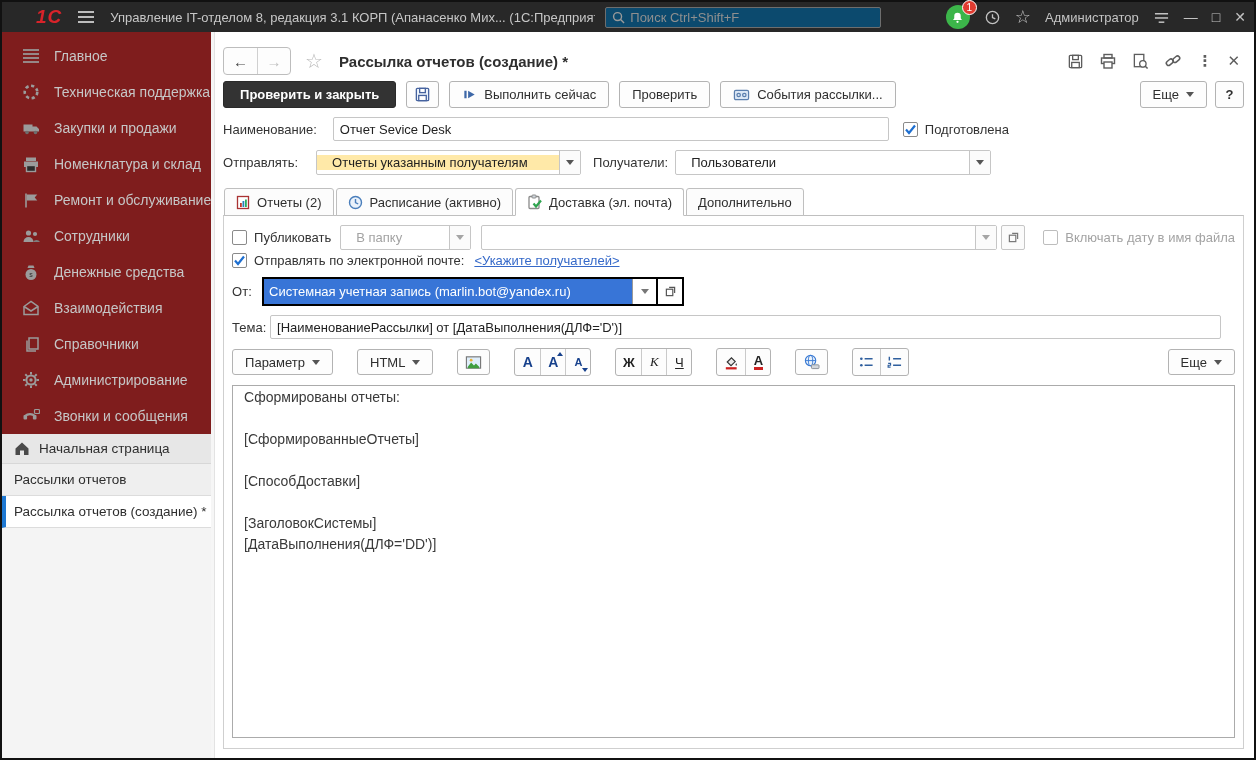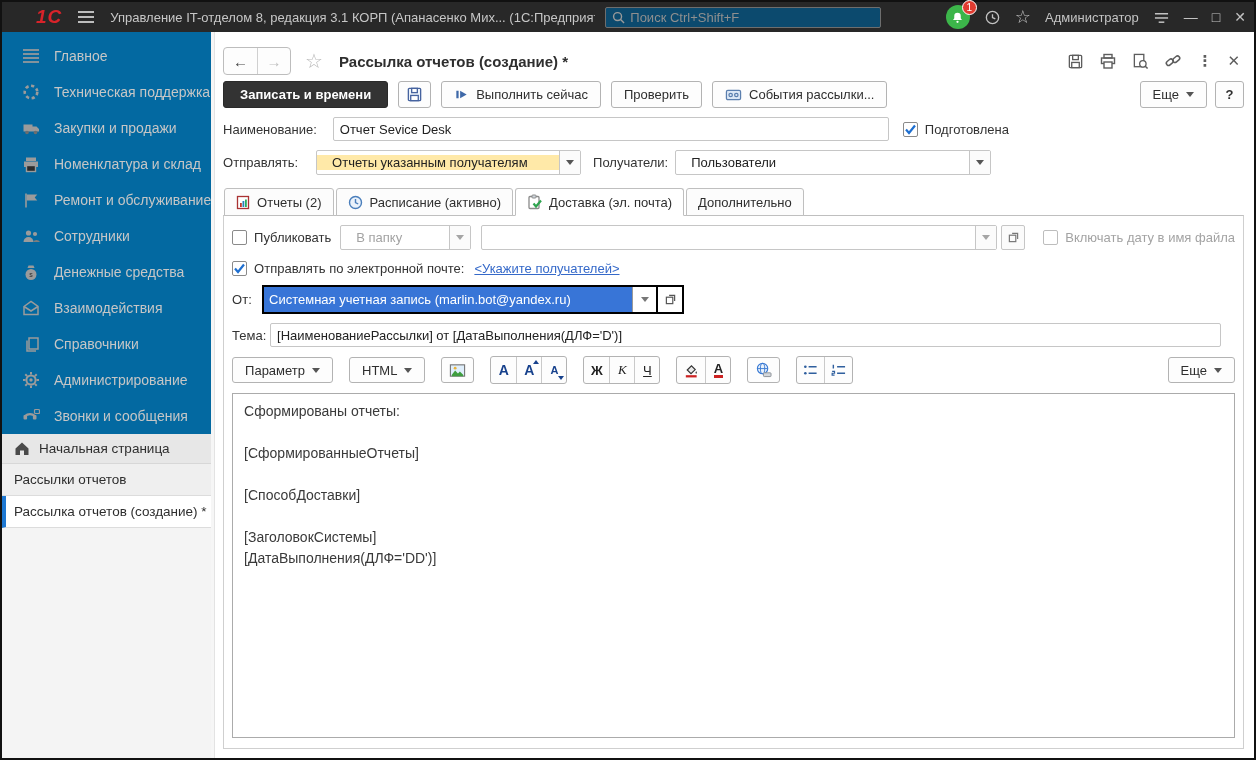--- a/index.html
+++ b/index.html
@@ -16,21 +16,21 @@
   .tb-search input{flex:1;background:transparent;border:none;outline:none;color:#a8a8a8;font-size:13px;font-family:inherit}
   .tb-search input::placeholder{color:#8f8f8f}
   .tb-right{margin-left:auto;display:flex;align-items:center;gap:14px}
   .bell{position:relative;width:24px;height:24px;border-radius:50%;background:#3cb54a;display:flex;align-items:center;justify-content:center}
   .badge{position:absolute;top:-5px;right:-7px;background:#e03c31;color:#fff;border:1px solid #fff;border-radius:50%;width:15px;height:15px;font-size:10px;display:flex;align-items:center;justify-content:center}
   .tb-glyph{color:#c2c2c2;font-size:14px;cursor:pointer}
   .tb-user{color:#c4c4c4}
 
   
   .body{display:flex;height:726px}
-  .sidebar{width:268px;background:#0369a1;display:flex;flex-direction:column}
+  .sidebar{width:268px;background:#7f1d1d;display:flex;flex-direction:column}
   .gutter{width:14px;background:#f6f6f6;border-right:1px solid #e3e3e3}
   .main{flex:1;background:#fff;display:flex;flex-direction:column;padding:0 10px 0 8px;position:relative}
 
   
   .side-item{height:36px;display:flex;align-items:center;gap:13px;padding-left:19px;color:#c6c6c6;font-size:14px;cursor:pointer;white-space:nowrap}
   .side-item:first-child{margin-top:6px}
   .side-item .ic{width:20px;display:inline-flex;justify-content:center}
   .side-foot{margin-top:auto;background:#f4f4f4;display:flex;flex-direction:column;flex:1}
   .foot-home{height:30px;background:#e7e7e7;border-bottom:1px solid #d7d7d7;display:flex;align-items:center;gap:9px;padding-left:12px;font-size:13.5px;color:#2e2e2e;cursor:pointer}
   .foot-item{height:32px;background:#efefef;border-bottom:1px solid #dcdcdc;display:flex;align-items:center;padding-left:12px;font-size:13.5px;color:#2e2e2e;cursor:pointer}
@@ -75,35 +75,35 @@
   .panel{border:1px solid #cfcfcf;border-top:1px solid #bfbfbf;flex:1;margin-bottom:9px;padding:9px 8px 10px;display:flex;flex-direction:column;background:#fff}
   .muted{color:#a3a3a3}
   .openbtn{width:24px;height:25px;border:1px solid #c6c6c6;border-radius:2px;background:#fbfbfb;display:inline-flex;align-items:center;justify-content:center;cursor:pointer}
   .linktext{color:#3569c9;text-decoration:underline;cursor:pointer;white-space:nowrap}
   .fromwrap{display:flex;align-items:stretch;border:2px solid #000;height:29px;width:422px}
   .fromwrap .sel{flex:1;background:#3875d7;color:#fff;font-size:13px;display:flex;align-items:center;padding:0 5px;white-space:nowrap;overflow:hidden}
   .fromwrap .dd{width:24px;border-left:1px solid #9a9a9a;background:#fff;display:flex;align-items:center;justify-content:center;cursor:pointer}
   .fromwrap .op{width:26px;border-left:2px solid #000;background:#fff;display:flex;align-items:center;justify-content:center;cursor:pointer}
 
   
-  .etoolbar{display:flex;align-items:center;gap:16px;margin-top:9px}
+  .etoolbar{display:flex;align-items:center;gap:24px;margin-top:9px}
   .tgroup{display:flex;border:1px solid #b3b3b3;border-radius:3px;overflow:hidden;background:#fdfdfd}
   .tgbtn{min-width:25px;height:26px;display:flex;align-items:center;justify-content:center;padding:0 6px;cursor:pointer;position:relative;font-size:13px}
   .tgbtn + .tgbtn{border-left:1px solid #cacaca}
   .fA{font-weight:bold;color:#17418c;font-size:14px}
   .fA.small{font-size:11px}
   .tri-u{position:absolute;top:3px;right:2px;width:0;height:0;border-left:3px solid transparent;border-right:3px solid transparent;border-bottom:4px solid #17418c}
   .tri-d{position:absolute;bottom:3px;right:2px;width:0;height:0;border-left:3px solid transparent;border-right:3px solid transparent;border-top:4px solid #17418c}
   .bold-b{font-weight:bold;color:#222}
   .italic-b{font-style:italic;color:#222;font-family:"Liberation Serif","DejaVu Serif",serif}
   .under-b{text-decoration:underline;color:#222}
   .colorA{font-weight:bold;color:#222;border-bottom:3px solid #cc2222;line-height:13px}
 
   
-  .editor{flex:1;border:1px solid #ababab;margin-top:9px;padding:7px 11px;font-size:14px;line-height:21px;color:#3a3a3a;background:#fff;overflow:hidden}
+  .editor{flex:1;border:1px solid #ababab;margin-top:9px;padding:1px 11px;font-size:14px;line-height:21px;color:#3a3a3a;background:#fff;overflow:hidden}
   .ed-line{min-height:21px;white-space:pre-wrap}
 
   svg{display:block}
 </style>
 </head>
 <body>
 
 <div class="window">
 
   <div class="titlebar">
@@ -334,21 +334,21 @@
                   <rect x="8.5" y="5" width="7.5" height="4.5" rx="2.2" transform="rotate(-40 12.2 7.2)"></rect>
                 </g>
               </svg>
             </span>
           <span class="g" style="font-weight:bold">⋮</span>
           <span class="g">✕</span>
         </div>
       </div>
 
       <div class="cmdbar">
-        <button class="btn dark">Записать и времени</button>
+        <button class="btn dark">Проверить и закрыть</button>
         <button class="btn icon-only">
           <span>
               <svg width="17" height="17" viewBox="0 0 18 18">
                 <rect x="2.5" y="2.5" width="13" height="13" rx="1" fill="#eef4fb" stroke="#46639f" stroke-width="1.4"></rect>
                 <rect x="6" y="2.5" width="6" height="4.5" fill="#fff" stroke="#46639f" stroke-width="1.4"></rect>
                 <rect x="5" y="10" width="8" height="5.5" fill="#fff" stroke="#46639f" stroke-width="1.4"></rect>
               </svg>
             </span>
         </button>
         <button class="btn">
@@ -464,21 +464,21 @@
           <span class="openbtn" style="margin-left:4px">
             <svg width="11" height="11" viewBox="0 0 12 12">
                 <rect x="1.5" y="3.5" width="7" height="7" fill="none" stroke="#777" stroke-width="1.3"></rect>
                 <polyline points="4.5,1.5 10.5,1.5 10.5,7.5" fill="none" stroke="#777" stroke-width="1.3"></polyline>
               </svg>
           </span>
           <span class="cb disabled" style="margin-left:18px"></span>
           <span class="lbl muted" style="margin-left:7px">Включать дату в имя файла</span>
         </div>
 
-        <div class="frow" style="margin-top:11px">
+        <div class="frow" style="margin-top:3px">
           <span class="cb">
             <svg width="13" height="13" viewBox="0 0 13 13">
                 <path d="M2 6.5 L5 10 L11 2.5" fill="none" stroke="#1e6fd0" stroke-width="2.2"></path>
               </svg>
           </span>
           <span class="lbl" style="margin-left:7px">Отправлять по электронной почте:</span>
           <span class="linktext" style="margin-left:10px">&lt;Укажите получателей&gt;</span>
         </div>
 
         <div class="frow" style="margin-top:9px">

